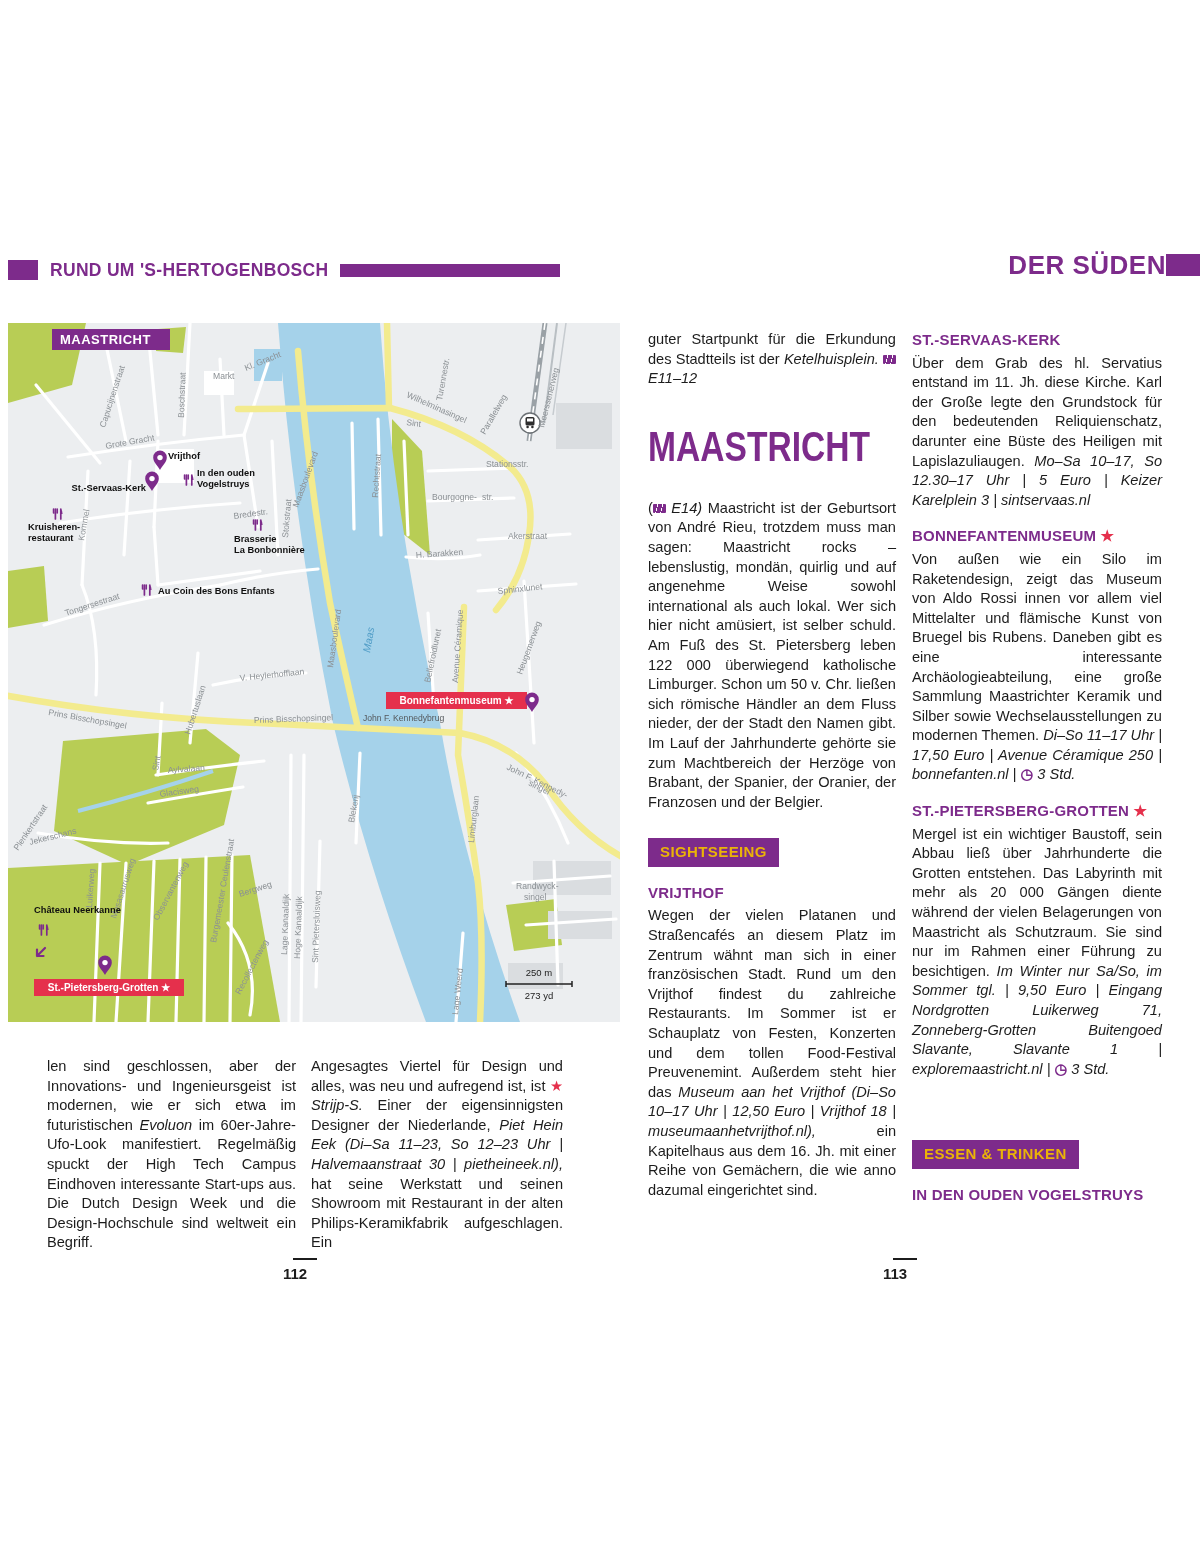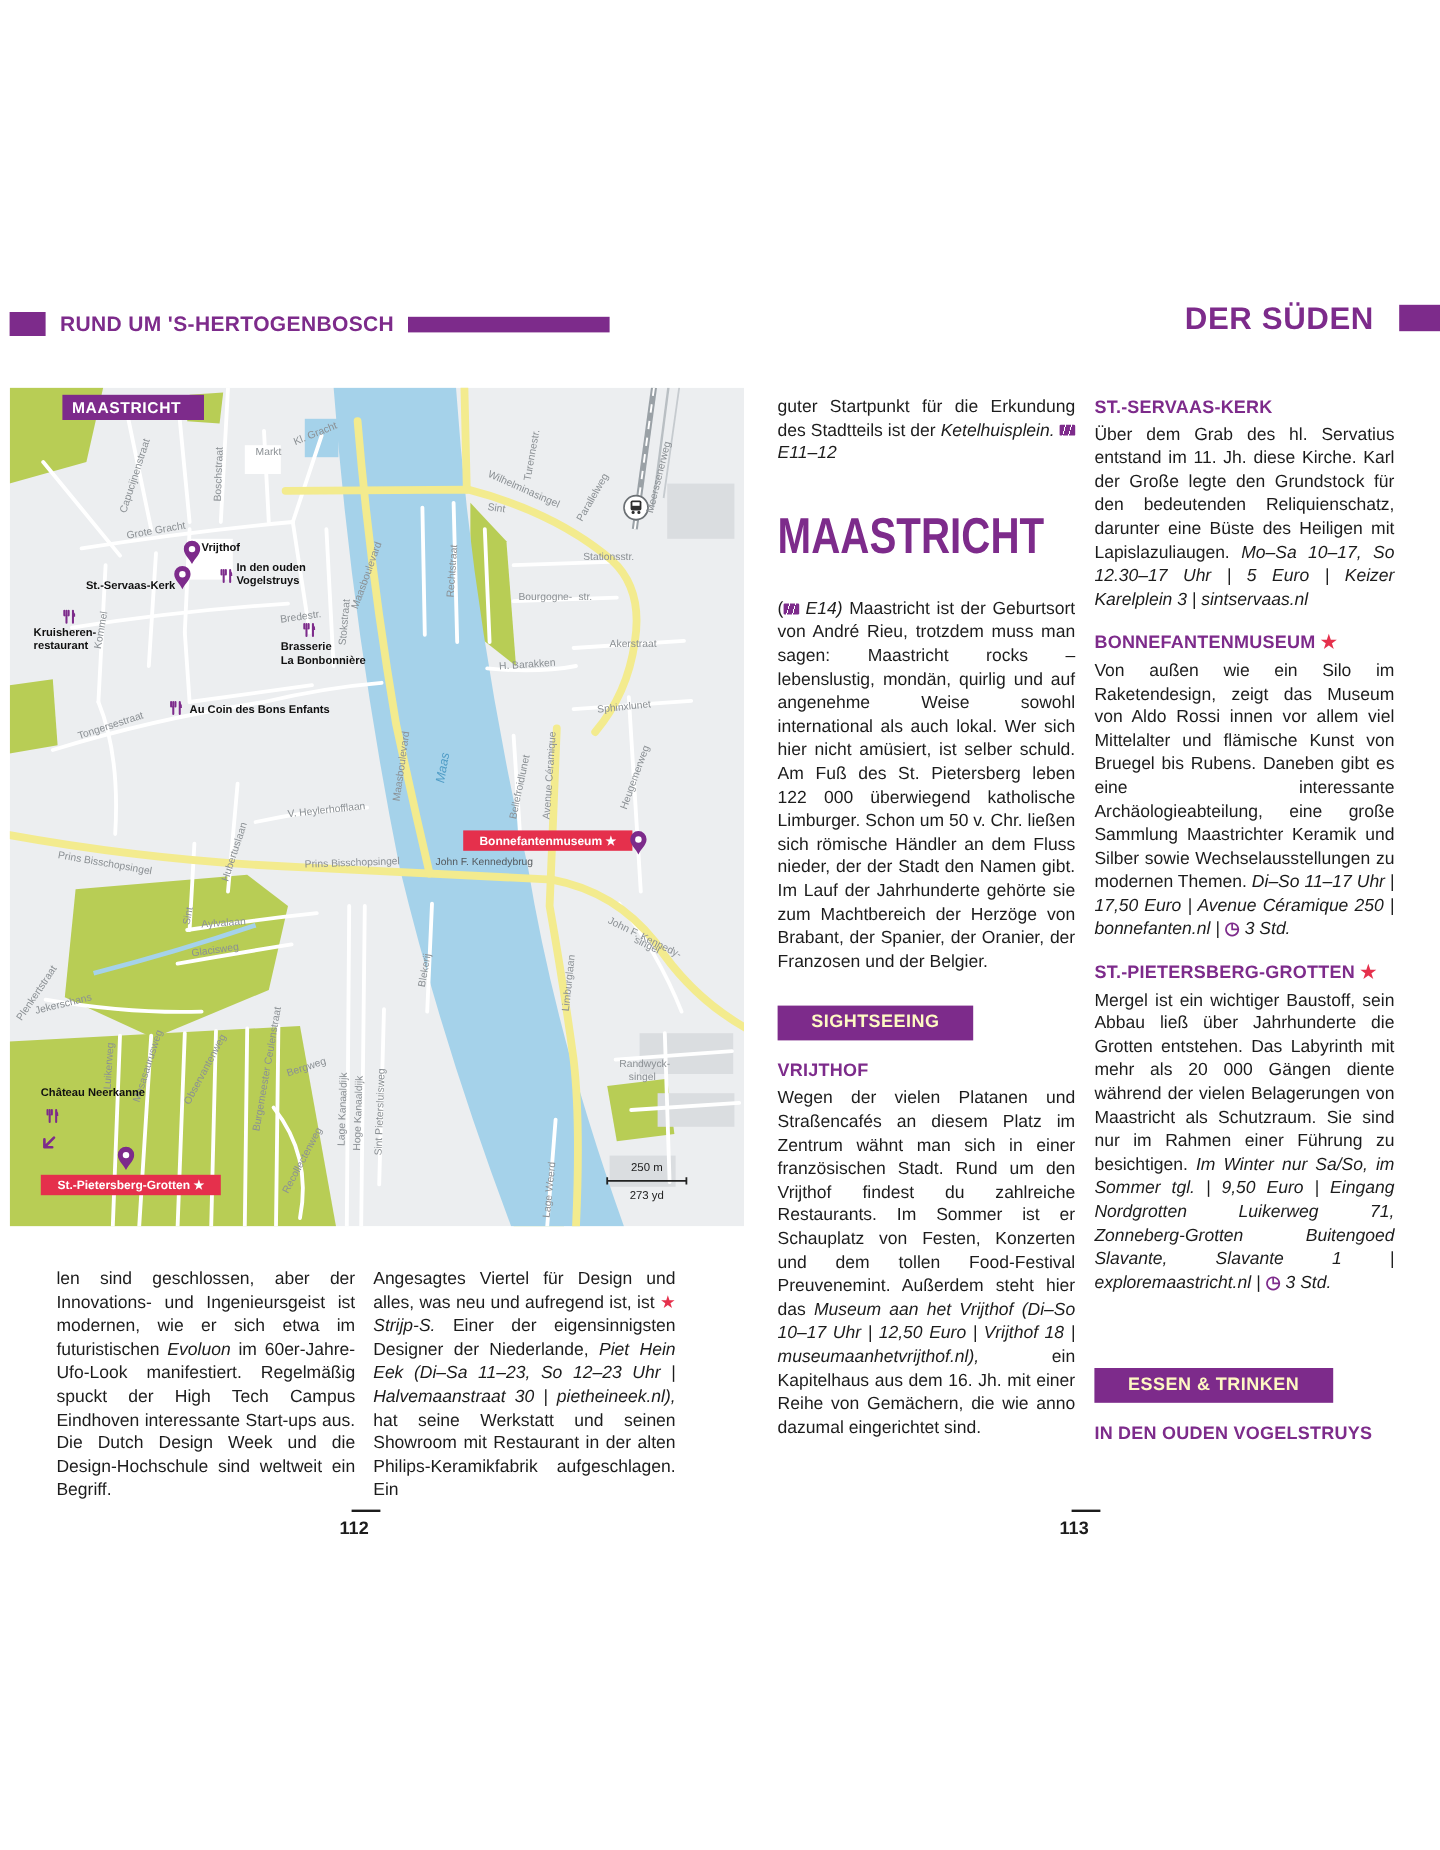--- a/index.html
+++ b/index.html
@@ -1,45 +1,45 @@
 <!DOCTYPE html>
 <html lang="de"><head>
 <meta charset="utf-8">
 <style>
   *{margin:0;padding:0;box-sizing:border-box}
   html,body{width:1200px;height:1542px}
   body{position:relative;background:#fff;color:#1c1c1c;font-family:"Liberation Sans",sans-serif;hyphens:auto;}
 
   
-  .hdr-left{position:absolute;left:8px;top:258px;width:500px;height:24px;display:flex;align-items:center}
+  .hdr-left{position:absolute;left:8px;top:258px;width:552px;height:24px;display:flex;align-items:center}
   .hdr-left .blk{width:30px;height:20px;background:#7d2b8b;flex:0 0 auto}
   .hdr-left .txt{color:#7d2b8b;font-weight:bold;font-size:17.5px;margin:0 12px;white-space:nowrap;letter-spacing:.3px}
   .hdr-left .bar{flex:1;height:13px;background:#7d2b8b}
   .hdr-right{position:absolute;right:0;top:250px;width:560px;height:30px;display:flex;align-items:center;justify-content:flex-end}
-  .hdr-right .txt{color:#7d2b8b;font-weight:bold;font-size:26px;margin-right:21px;letter-spacing:.5px;white-space:nowrap}
+  .hdr-right .txt{color:#7d2b8b;font-weight:bold;font-size:26px;margin-right:0;letter-spacing:.5px;white-space:nowrap}
   .hdr-right .blk{width:34px;height:22px;background:#7d2b8b;flex:0 0 auto}
 
   
   .map-wrap{position:absolute;left:8px;top:323px;width:612px;height:699px;overflow:hidden}
   .map-wrap svg{display:block}
   .ml{font-size:8.6px;fill:#8b9094}
   .ml.dark{fill:#54595d}
   .ml.water{fill:#4f9cc6;font-style:italic;font-size:10.5px}
   .mpoi{font-size:9.3px;font-weight:bold;fill:#101010}
   .mred-t{font-size:10px;font-weight:bold;fill:#fff}
   .msc{font-size:9.5px;fill:#1c1c1c}
   .mtitle{font-size:13px;font-weight:bold;fill:#fff;letter-spacing:.5px}
 
   
   .col{position:absolute;font-size:14.6px;line-height:19.6px;text-align:justify}
   .s-b{font-weight:normal}
   .s-i{font-style:italic}
   .subhead{color:#7d2b8b;font-weight:bold;font-size:15px;letter-spacing:.2px;margin:16px 0 4px;text-align:left}
   .subhead.first{margin-top:0}
-  .secbox{background:#7d2b8b;color:#fef9c3;font-weight:bold;font-size:15px;letter-spacing:.4px;display:inline-block;padding:4px 28px 5px}
+  .secbox{background:#7d2b8b;color:#eab308;font-weight:bold;font-size:15px;letter-spacing:.4px;display:inline-block;padding:4px 12px 5px}
   .mt-sightseeing{margin-top:26px}
   .mt-essen{margin-top:61px}
   .bighead{color:#7d2b8b;font-weight:bold;font-size:42px;line-height:44px;white-space:nowrap;transform:scaleX(.8);transform-origin:0 60%;margin:36px 0 30px;text-align:left}
   .ic{display:inline-block;font-style:normal}
   .ic-map{width:13px;height:9px;border-radius:1px;background:linear-gradient(105deg,#7d2b8b 0 30%,#fff 30% 35%,#7d2b8b 35% 62%,#fff 62% 67%,#7d2b8b 67% 100%)}
   .ic-clock{color:#7d2b8b;font-weight:bold}
   .ic-star{color:#e5304c}
 
   .pagenum{position:absolute;font-weight:bold;font-size:15px;text-align:left;width:44px}
   .pagenum::before{content:"";display:block;width:24px;height:2px;background:#1c1c1c;margin:0 auto 5px}

